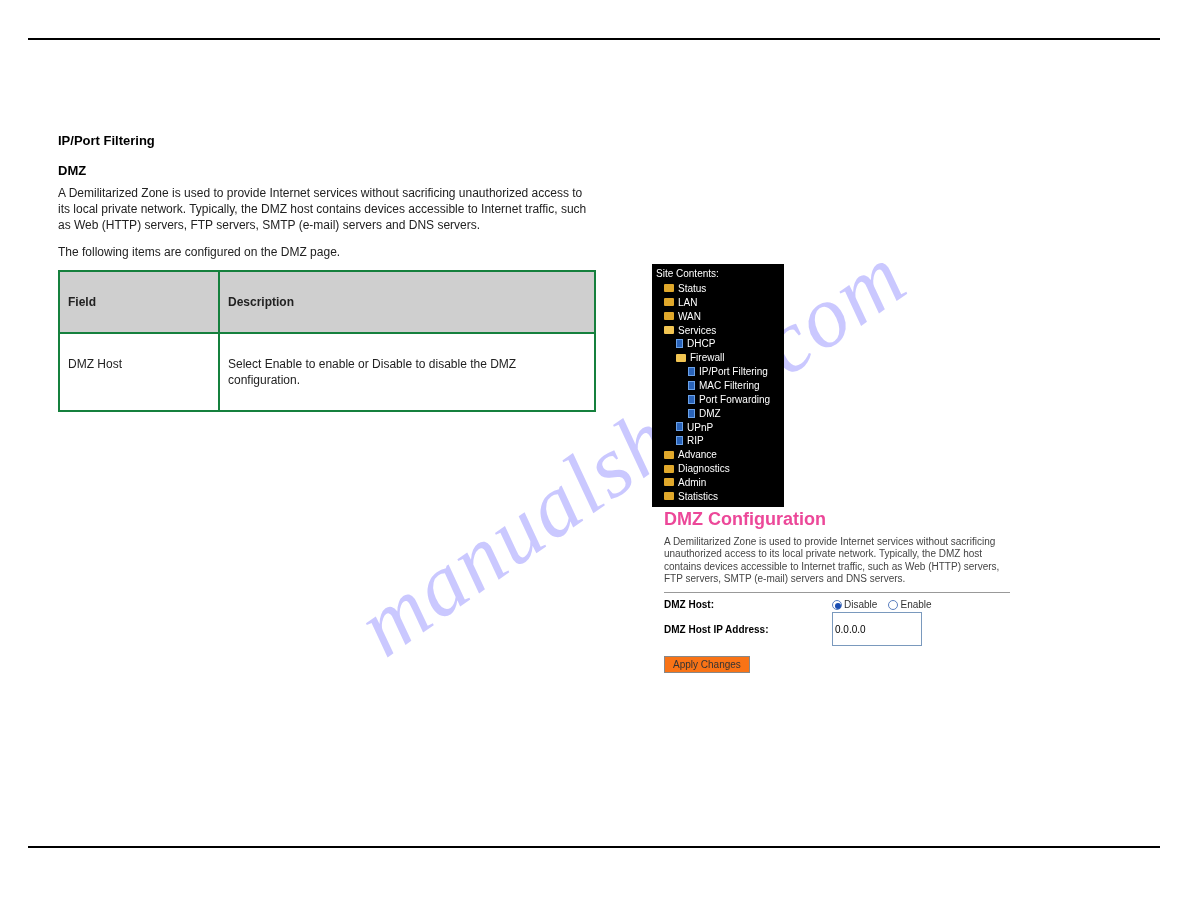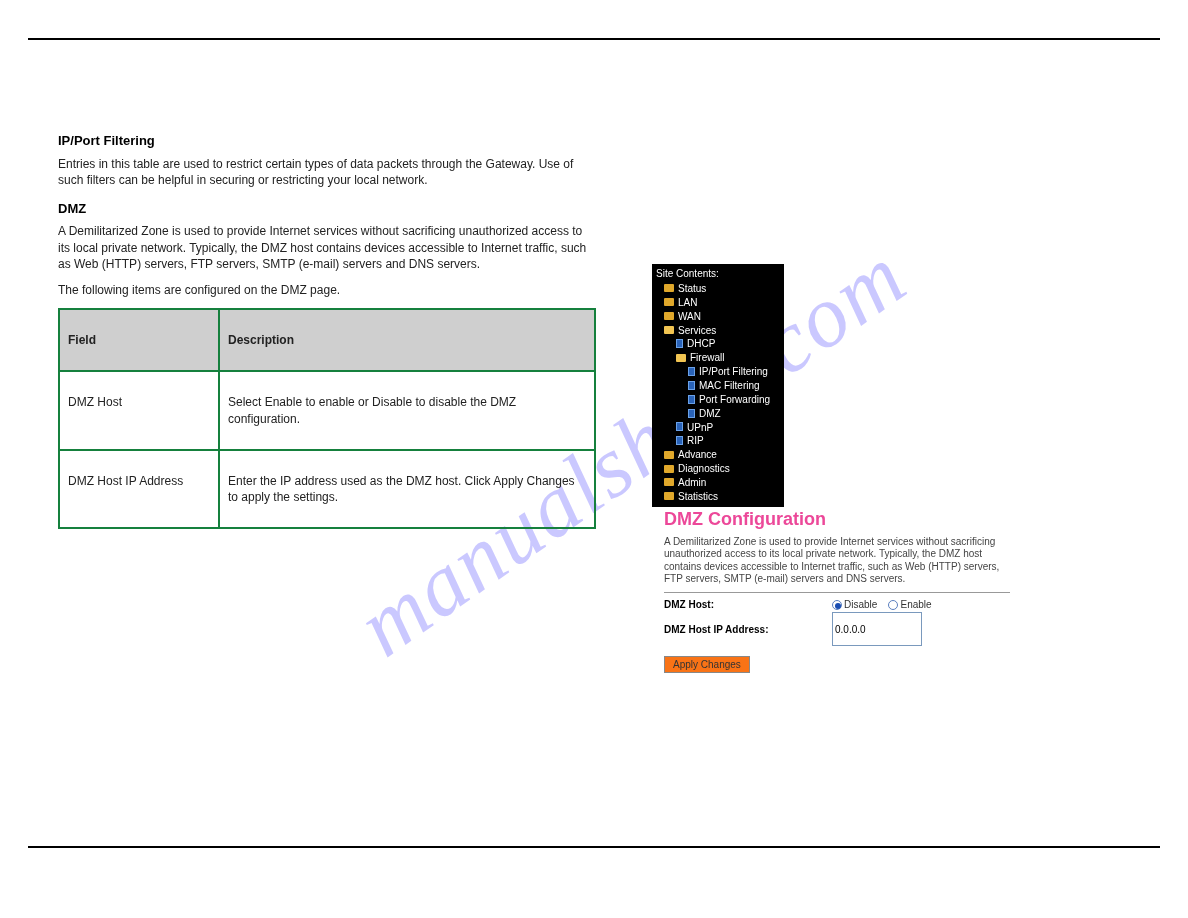--- a/index.html
+++ b/index.html
@@ -150,41 +150,36 @@
 </head>
 <body>
 
 <div class="page-rule-top"></div>
 <div class="page-rule-bottom"></div>
 
 <div class="wm">manualshive.com</div>
 
 <div class="left-col">
   <div class="sect-head">IP/Port Filtering</div>
-  <div class="para">Entries in this table are used to restrict certain types of data packets through the Gateway. Use of such filters can be helpful in securing or restricting your local network.</div>
 
   <div class="sect-head">DMZ</div>
   <div class="para">A Demilitarized Zone is used to provide Internet services without sacrificing unauthorized access to its local private network. Typically, the DMZ host contains devices accessible to Internet traffic, such as Web (HTTP) servers, FTP servers, SMTP (e-mail) servers and DNS servers.</div>
   <div class="para">The following items are configured on the DMZ page.</div>
 
   <table class="field-table">
     <thead>
       <tr>
         <th>Field</th>
         <th>Description</th>
       </tr>
     </thead>
     <tbody>
       <tr>
         <td class="h">DMZ Host</td>
         <td>Select Enable to enable or Disable to disable the DMZ configuration.</td>
-      </tr>
-      <tr>
-        <td class="h">DMZ Host IP Address</td>
-        <td>Enter the IP address used as the DMZ host. Click Apply Changes to apply the settings.</td>
       </tr>
     </tbody>
   </table>
 </div>
 
 <div class="right-col">
 
   <div class="nav-panel">
     <div class="nav-title">Site Contents:</div>
     <ul class="tree">

